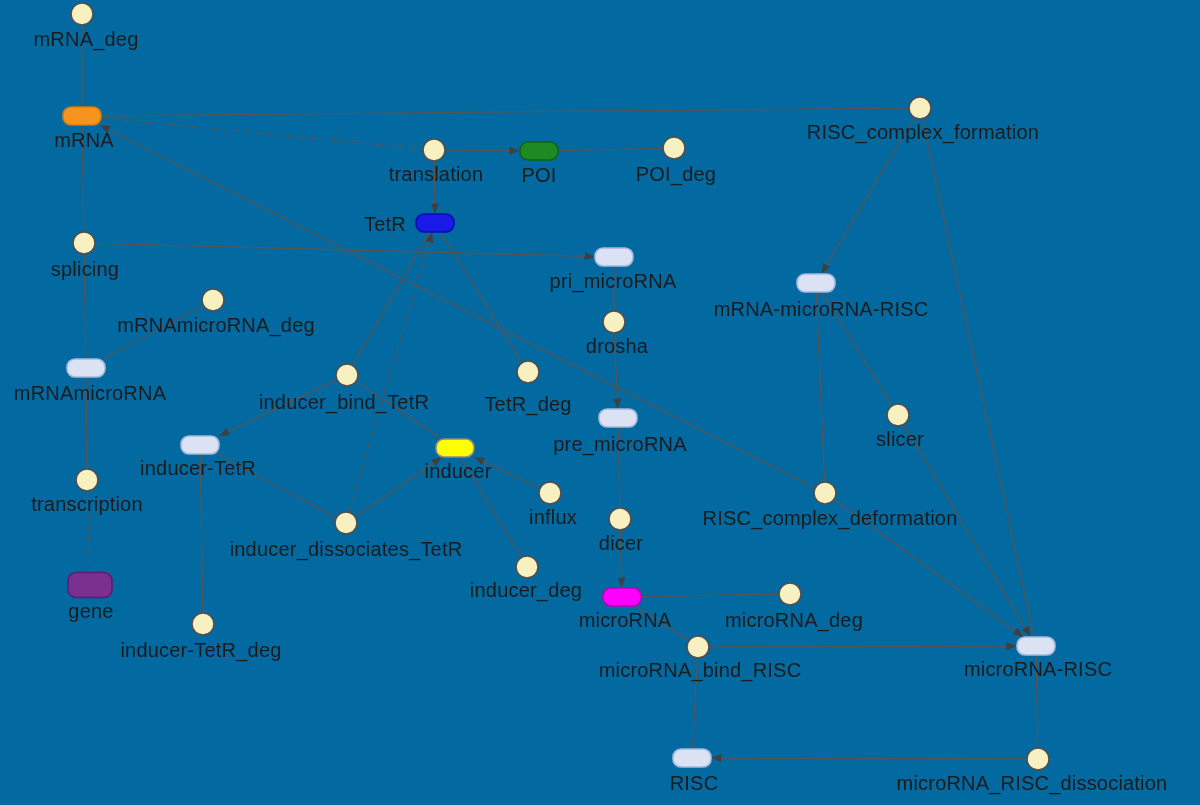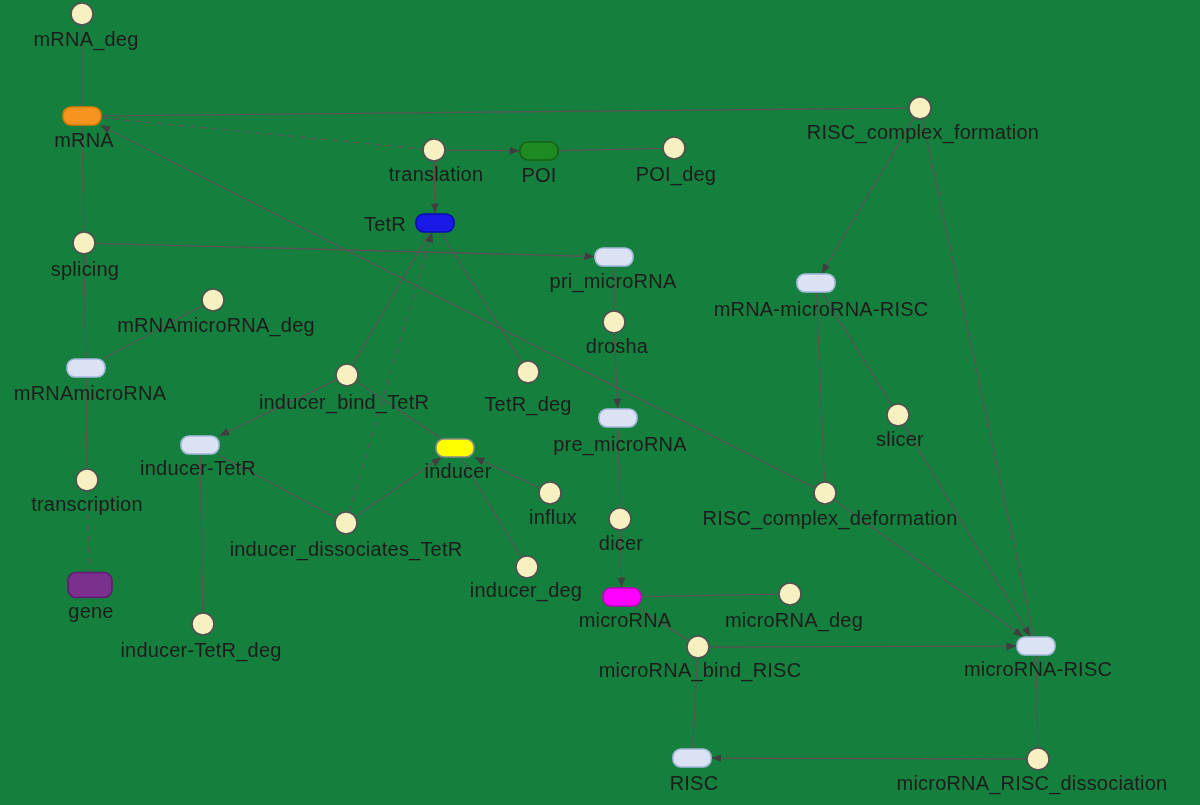--- a/index.html
+++ b/index.html
@@ -1,16 +1,16 @@
 <!DOCTYPE html>
 <html><head>
 <meta charset="utf-8">
 <style>
   html,body{margin:0;padding:0;background:#ffffff;}
-  .stage{position:relative;width:1200px;height:805px;background:#15803d;overflow:hidden;
+  .stage{position:relative;width:1200px;height:805px;background:#0369a1;overflow:hidden;
          font-family:"Liberation Sans", sans-serif;}
   svg{display:block;}
   text.node-label{font-family:"Liberation Sans", sans-serif;font-size:20px;fill:#1c1c1c;letter-spacing:0.2px;}
   .edge{stroke:#555555;stroke-width:1.3;fill:none;}
   .edge.dashed{stroke-dasharray:6 5;}
 </style>
 </head>
 <body>
 
 <div class="stage">

